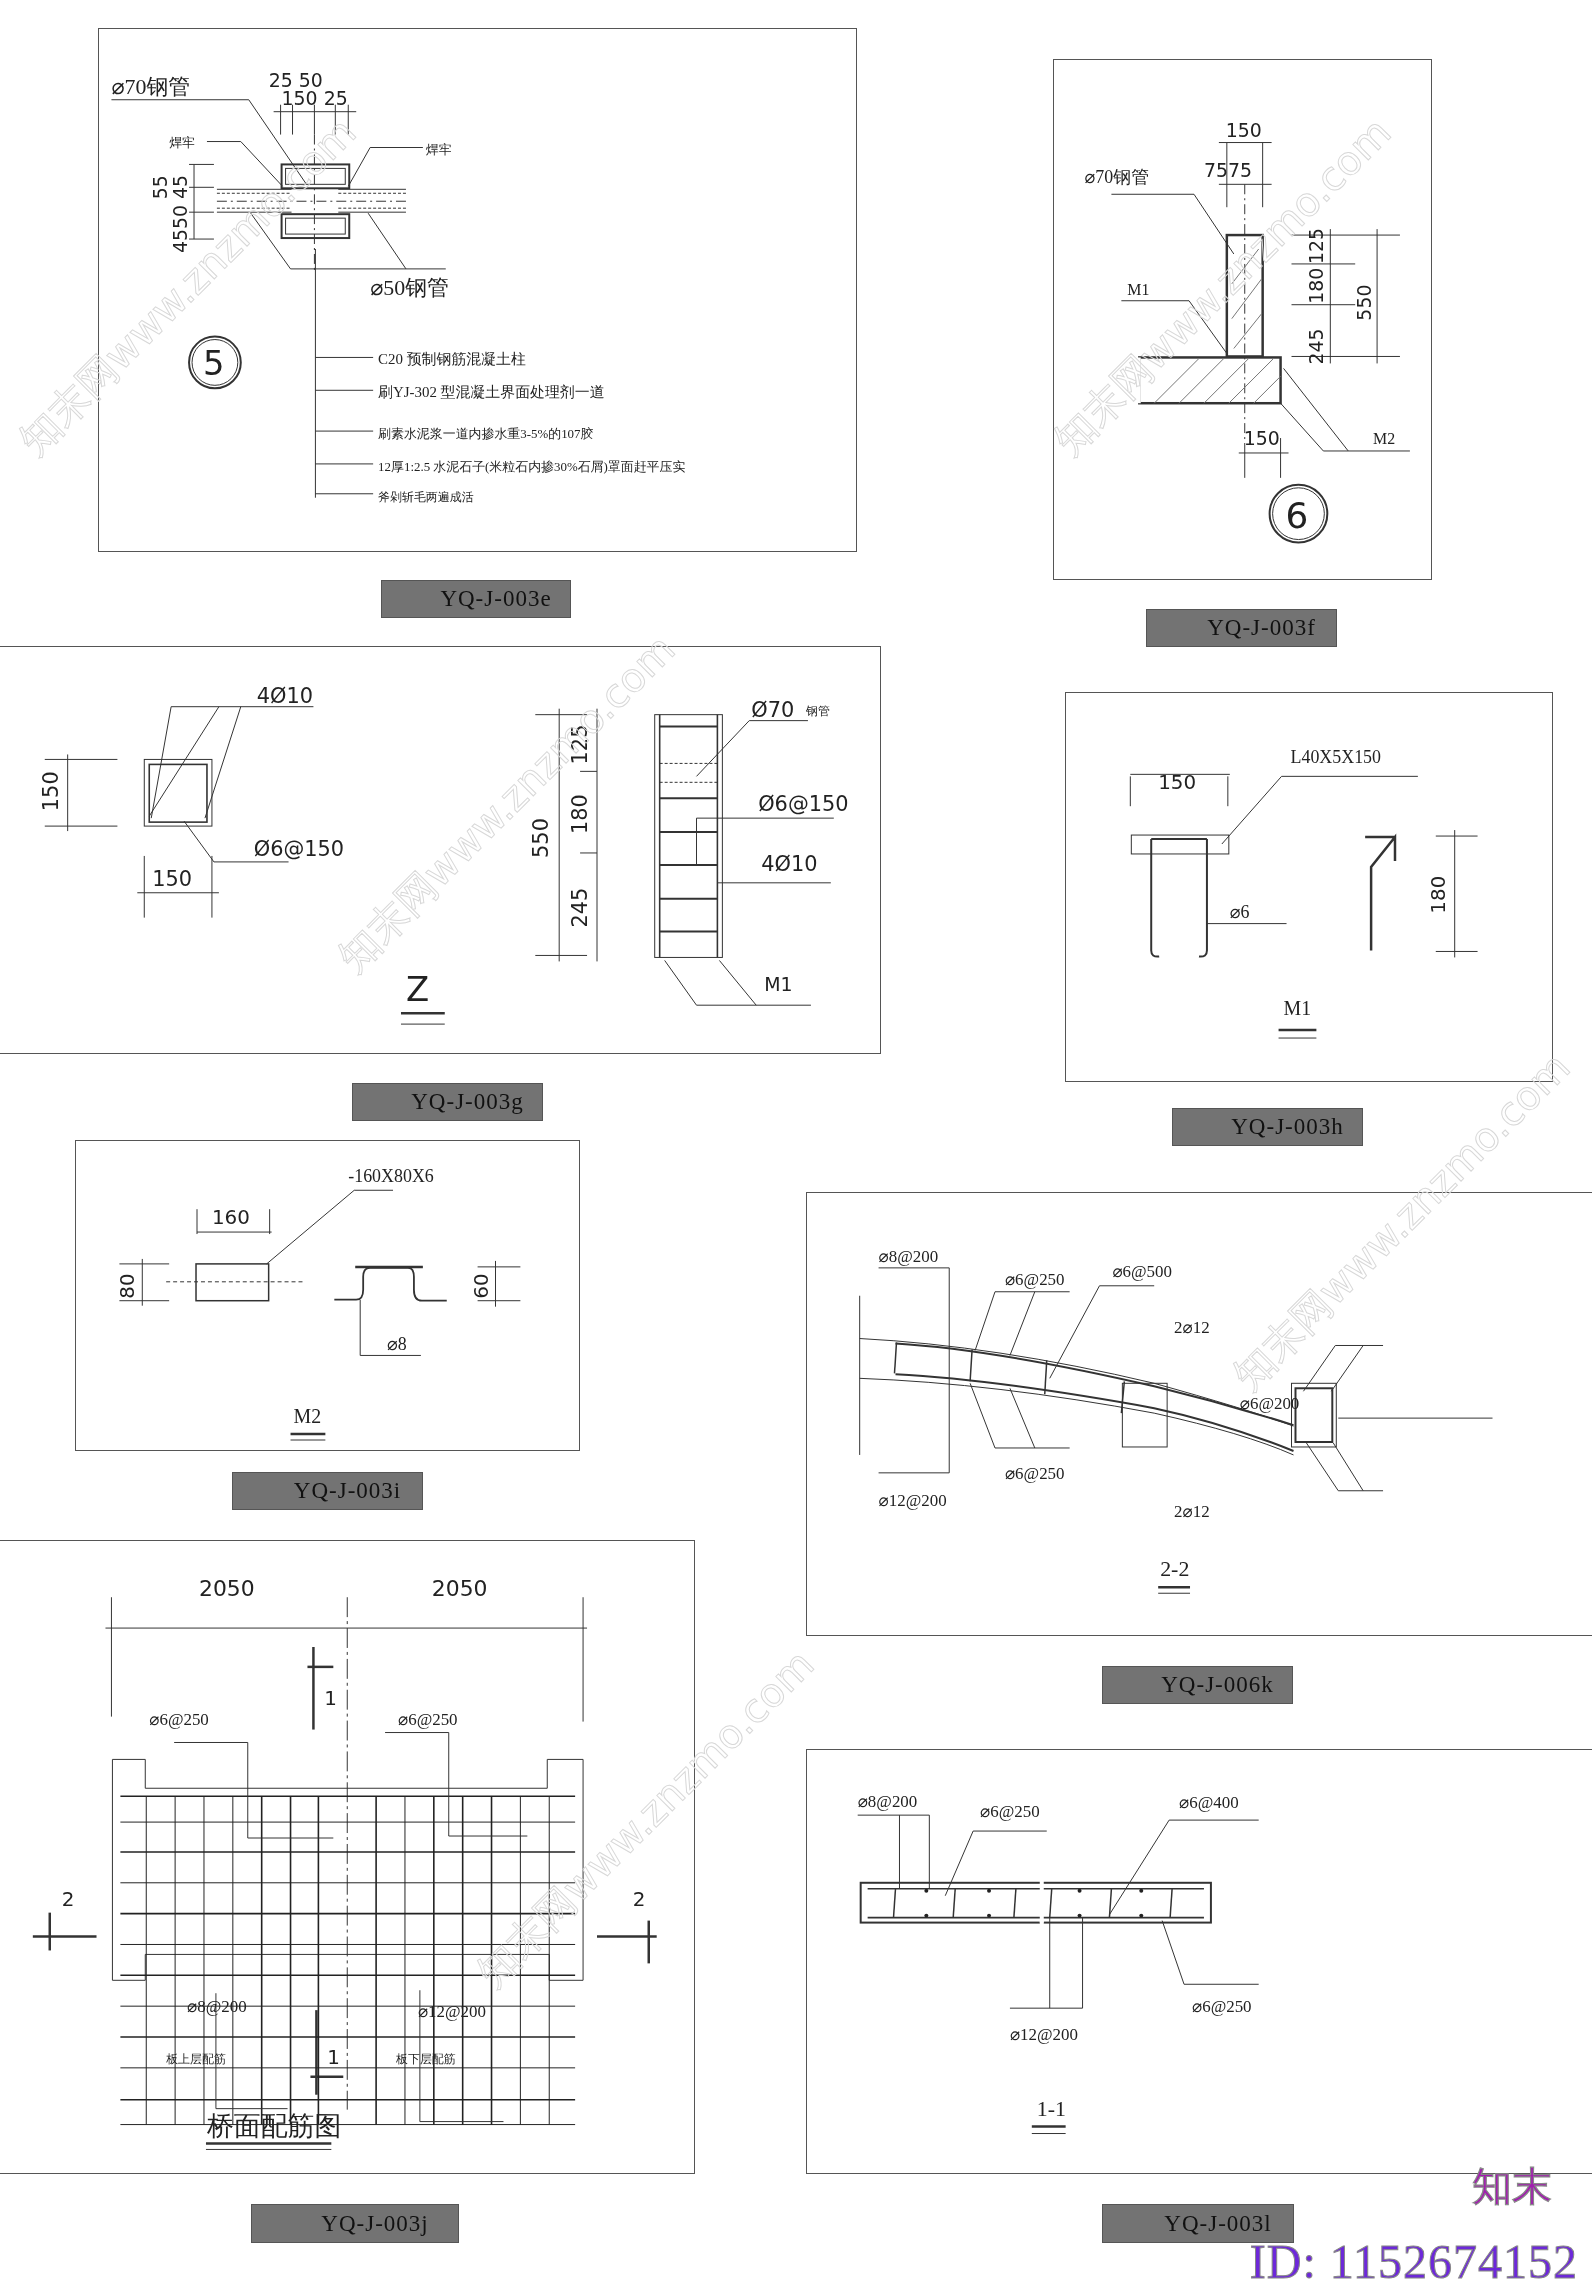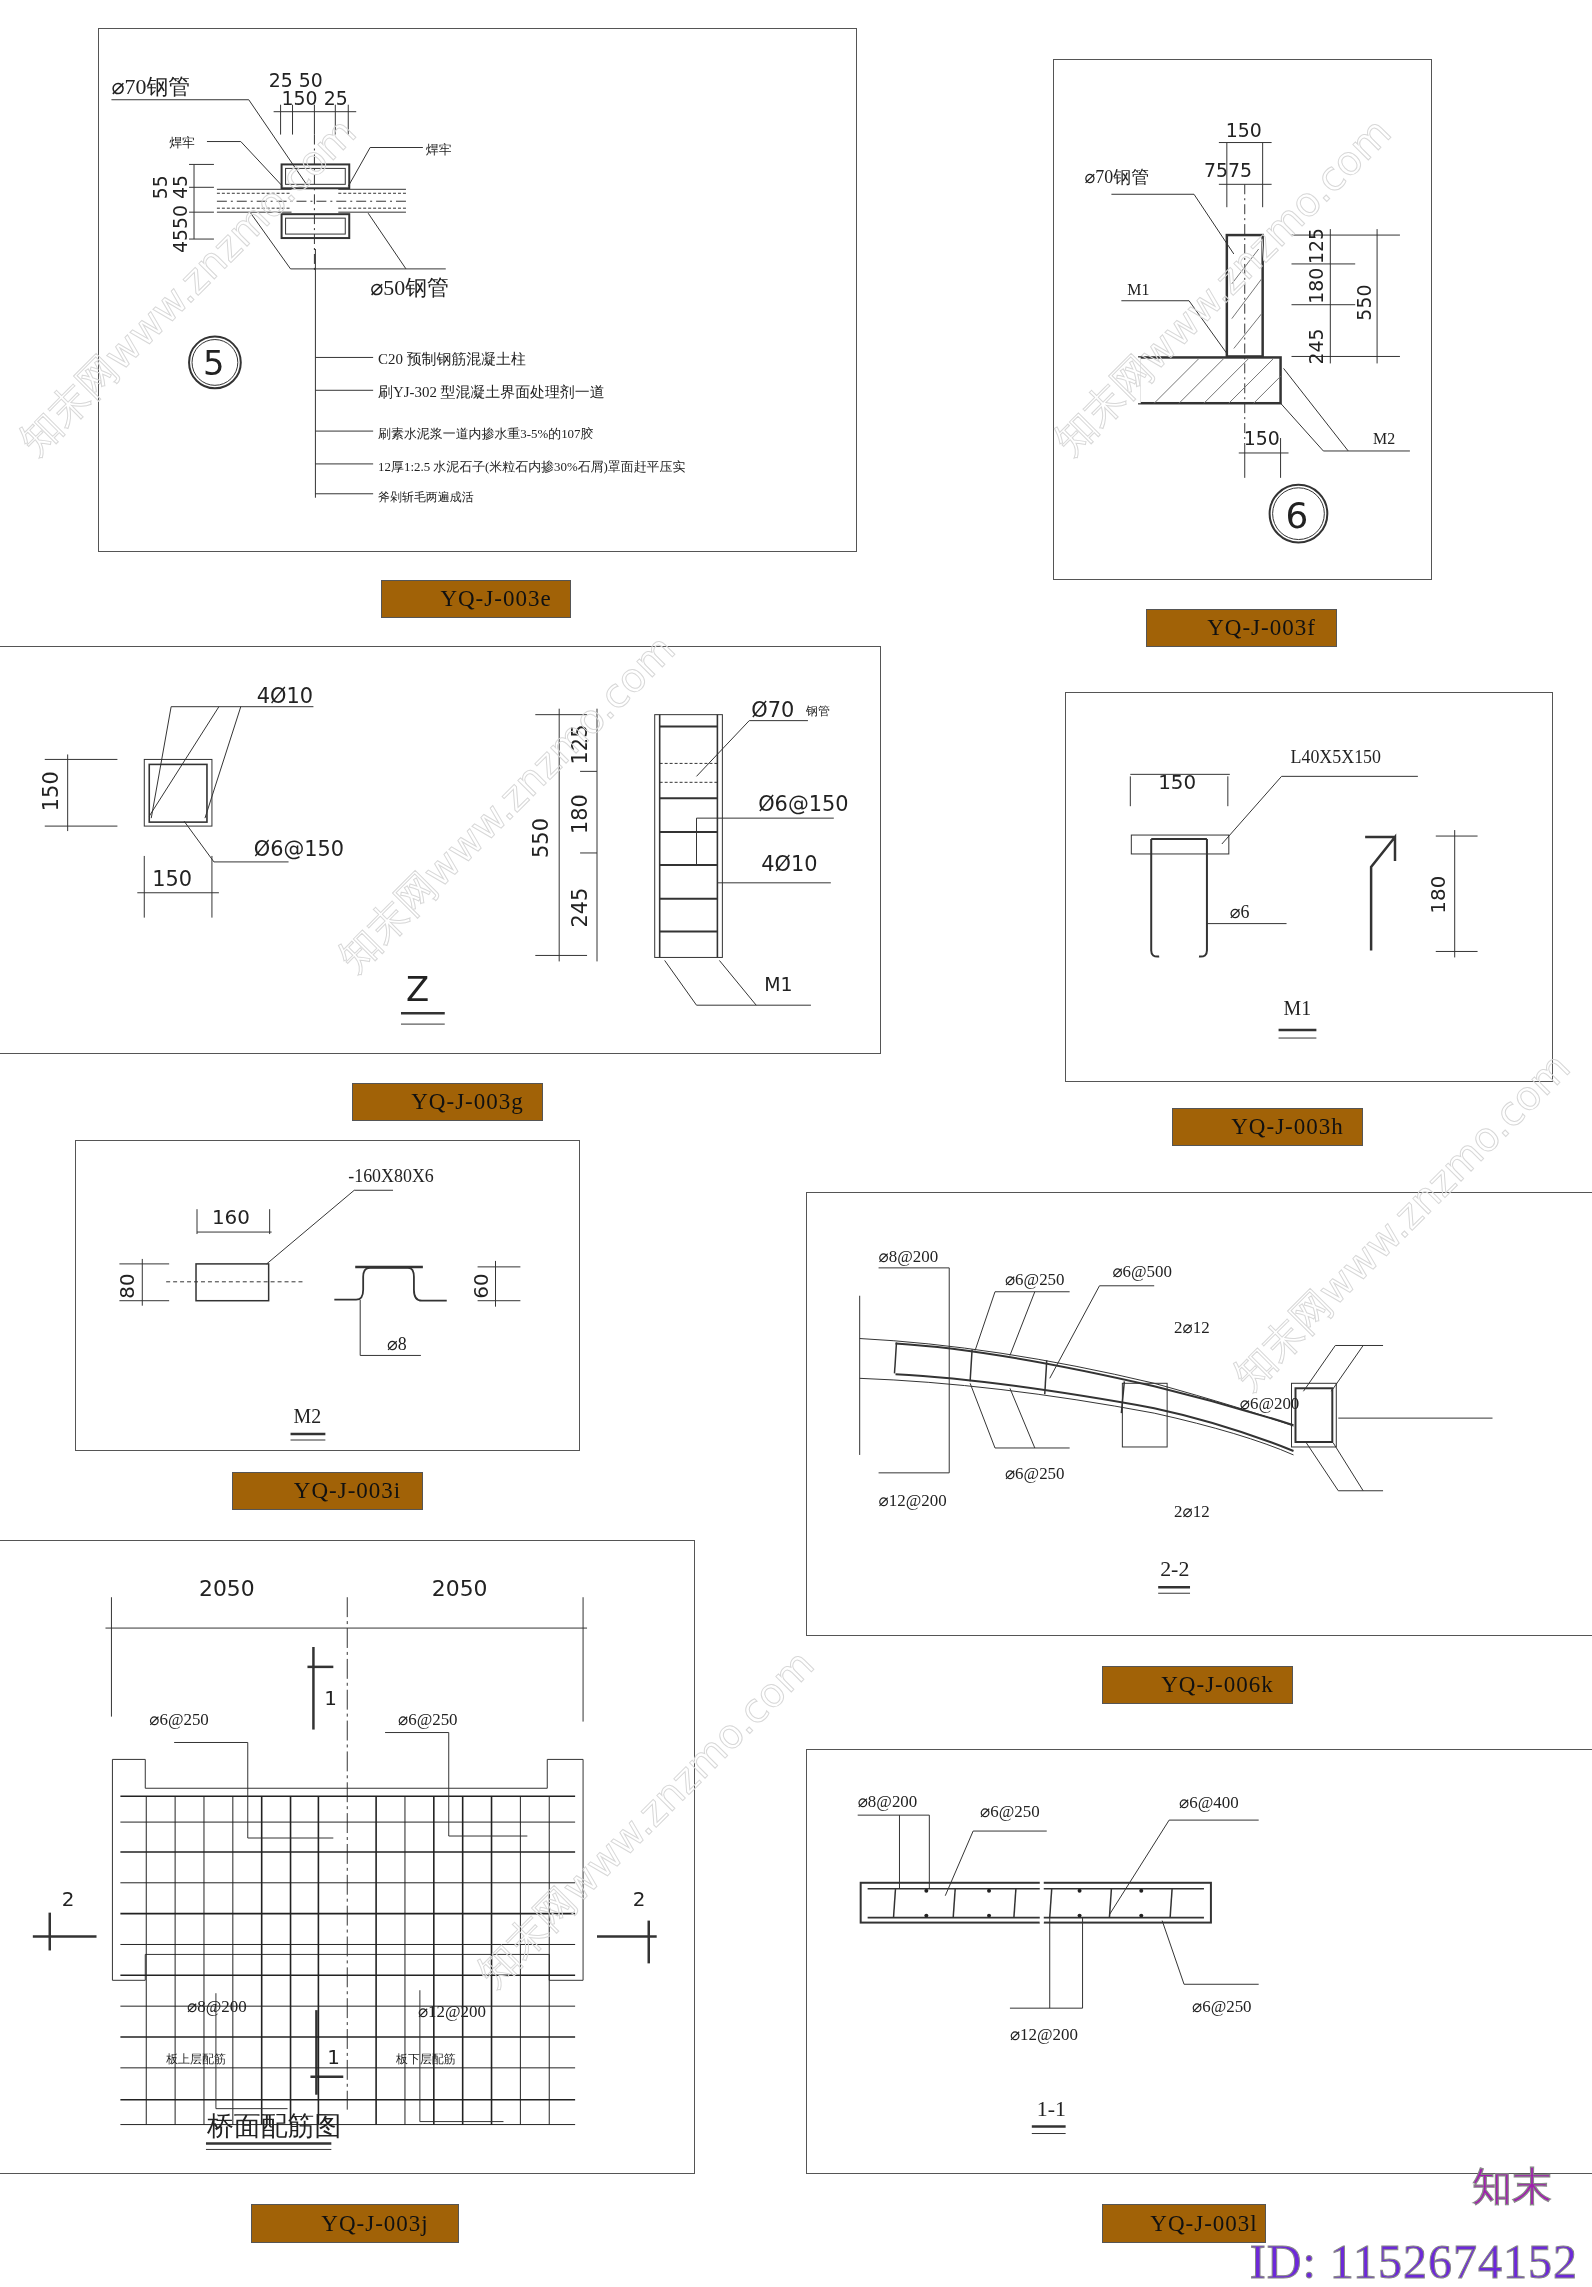--- a/index.html
+++ b/index.html
@@ -1,18 +1,18 @@
 <!DOCTYPE html>
 <html><head>
 <meta charset="utf-8">
 <style>
   html,body{margin:0;padding:0;background:#fff;}
   body{width:1592px;height:2288px;position:relative;overflow:hidden;font-family:"Liberation Serif","DejaVu Serif",serif;color:#222;}
   .frame{position:absolute;border:1.5px solid #555;background:#fff;box-sizing:border-box;}
-  .tag{position:absolute;border:1.5px solid #555;background:#a16207;box-sizing:border-box;display:flex;align-items:center;justify-content:center;font-family:"Liberation Serif",serif;font-size:23px;letter-spacing:1px;color:#111;padding-left:40px;}
+  .tag{position:absolute;border:1.5px solid #555;background:#737373;box-sizing:border-box;display:flex;align-items:center;justify-content:center;font-family:"Liberation Serif",serif;font-size:23px;letter-spacing:1px;color:#111;padding-left:40px;}
   svg{position:absolute;left:0;top:0;overflow:visible;}
   svg text{fill:#222;}
   .serif{font-family:"Liberation Serif","DejaVu Serif",serif;}
   .sans{font-family:"DejaVu Sans","Liberation Sans",sans-serif;}
   .wm{position:absolute;font-family:"DejaVu Sans",sans-serif;font-size:40px;color:transparent;-webkit-text-stroke:1px #d8d8d8;transform:rotate(-45deg);white-space:nowrap;pointer-events:none;}
   .logo{position:absolute;right:40px;top:2159px;font-family:"DejaVu Sans",sans-serif;font-size:40px;color:#a21caf;-webkit-text-stroke:1.2px #888;}
   .logoid{position:absolute;right:14px;top:2234px;font-family:Liberation Serif, serif;font-size:48px;color:#6d28d9;-webkit-text-stroke:1px #888;letter-spacing:1px;}
 </style>
 </head>
 <body>
@@ -448,21 +448,21 @@
   </g>
 </svg>
 <svg width="1592" height="2288" viewBox="0 0 1600 2299">
   <text class="serif" x="862" y="1816" font-size="17">⌀8@200</text>
   <text class="serif" x="985" y="1826" font-size="17">⌀6@250</text>
   <text class="serif" x="1185" y="1817" font-size="17">⌀6@400</text>
   <text class="serif" x="1015" y="2050" font-size="17">⌀12@200</text>
   <text class="serif" x="1198" y="2022" font-size="17">⌀6@250</text>
   <text class="serif" x="1042" y="2126" font-size="22">1-1</text>
 </svg>
-<div class="tag" style="left:1102px;top:2204px;width:164px;height:39px;">YQ-J-003l</div>
+<div class="tag" style="left:1102px;top:2204px;width:192px;height:39px;">YQ-J-003l</div>
 
 <div class="wm" style="left:-40px;top:259px;">知末网www.znzmo.com</div>
 <div class="wm" style="left:279px;top:776px;">知末网www.znzmo.com</div>
 <div class="wm" style="left:995px;top:259px;">知末网www.znzmo.com</div>
 <div class="wm" style="left:1174px;top:1194px;">知末网www.znzmo.com</div>
 <div class="wm" style="left:418px;top:1791px;">知末网www.znzmo.com</div>
 <div class="logo">知末</div>
 <div class="logoid">ID: 1152674152</div>
 
 

